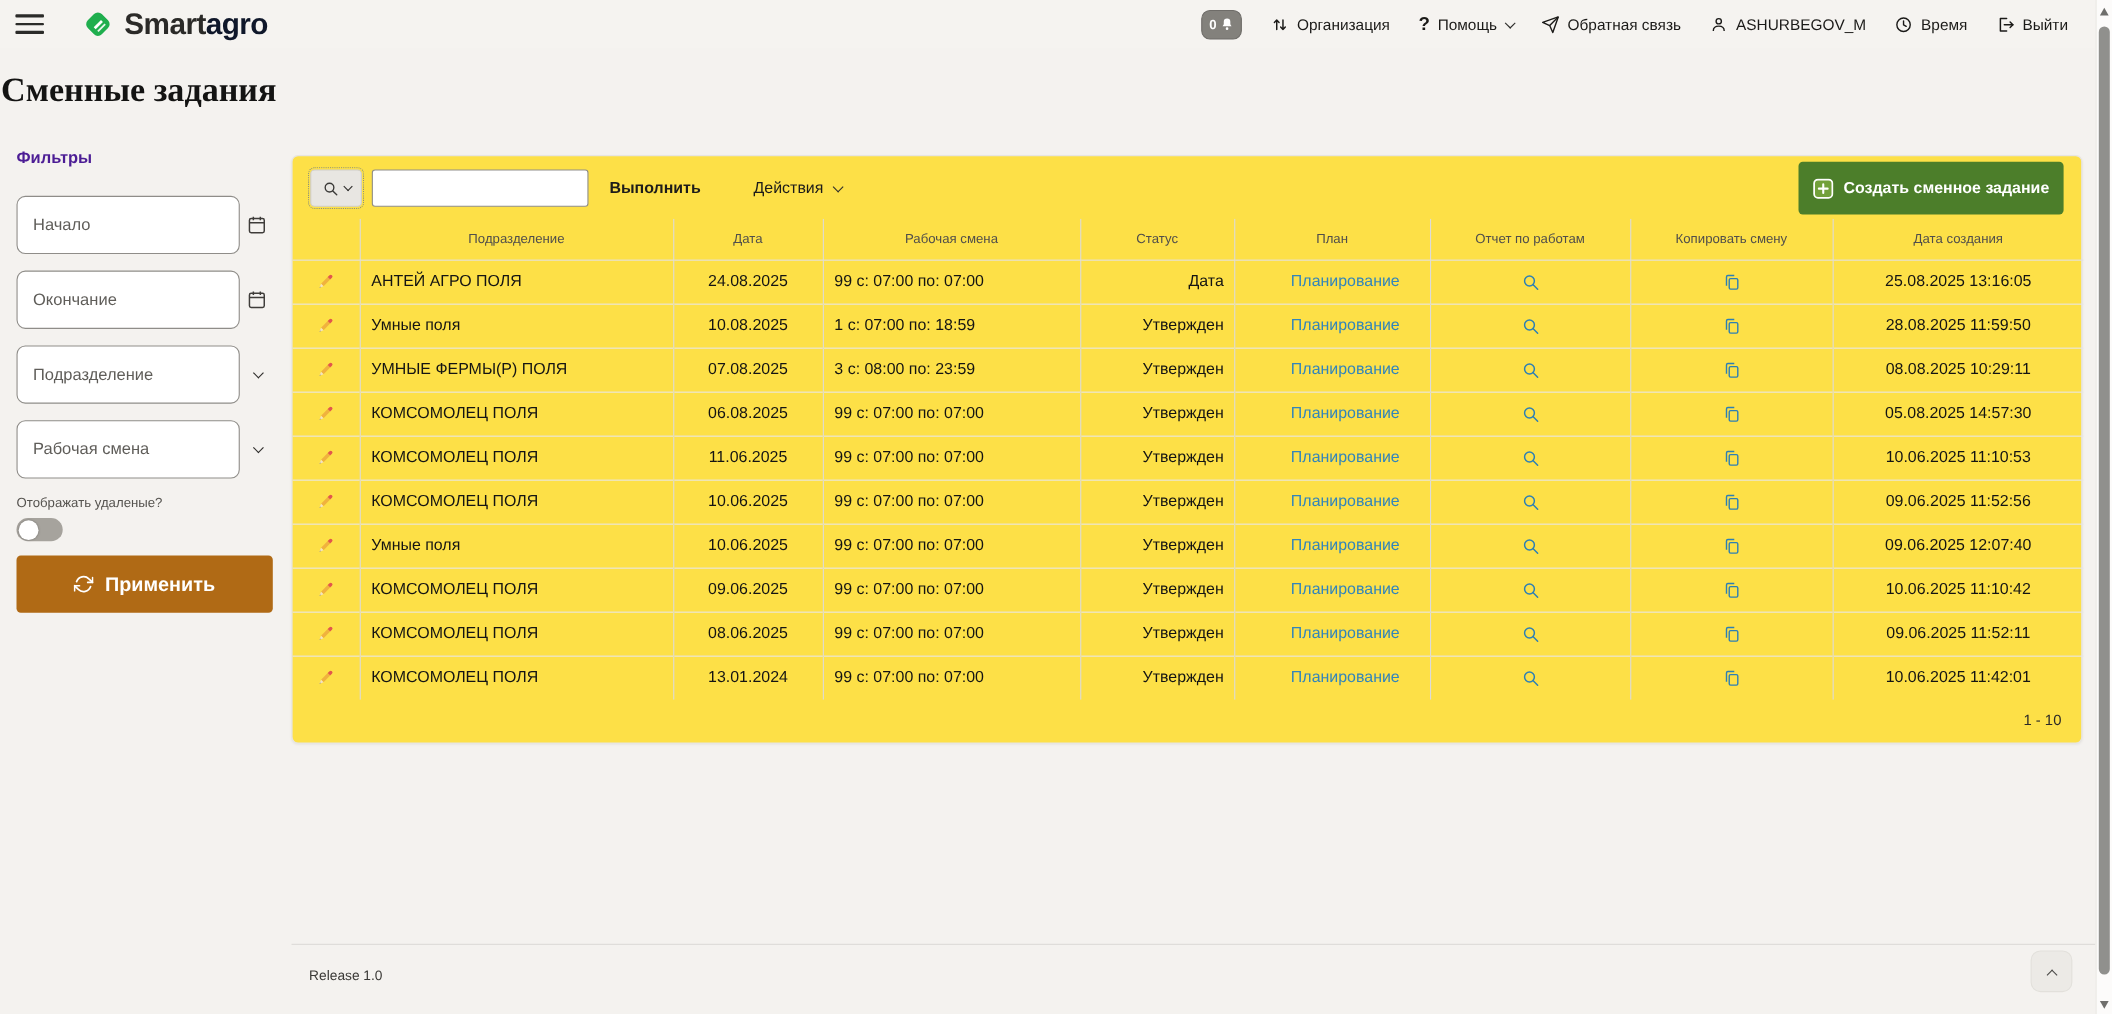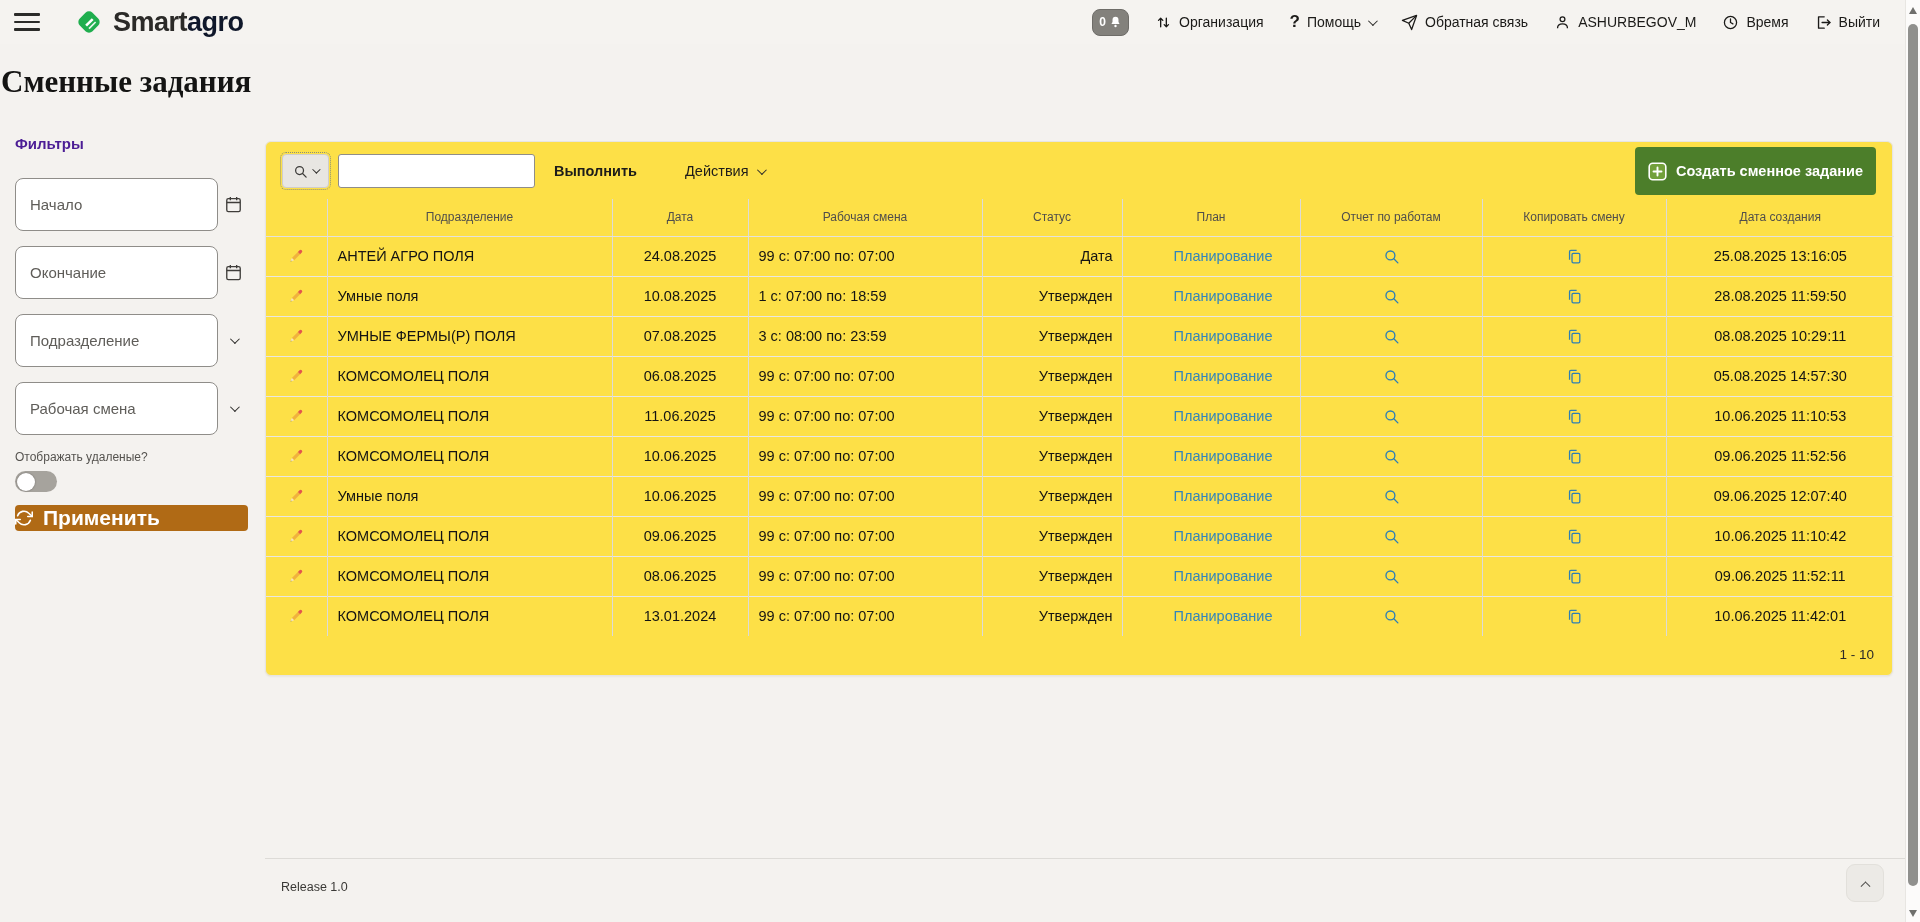--- a/index.html
+++ b/index.html
@@ -39,23 +39,23 @@
   .field-row input {
     width:203px; height:53px; border:1px solid #8f8d89; border-radius:8px;
     padding:0 14px; font-size:15px; font-family:"Liberation Sans",sans-serif; background:#fff; color:#1b1a18; outline:none;
   }
   .field-row input::placeholder { color:#5f5d59; opacity:1; }
   .field-btn { width:30px; height:30px; display:flex; align-items:center; justify-content:center; cursor:pointer; }
   .toggle-label { font-size:12px; color:#55534f; margin:11px 0 7px; }
   .toggle { width:42px; height:21px; border-radius:11px; background:#a6a39d; position:relative; cursor:pointer; }
   .toggle::after { content:""; position:absolute; left:1.5px; top:1.5px; width:18px; height:18px; border-radius:50%; background:#fff; box-shadow:0 0 2px rgba(0,0,0,.35); }
   .apply-btn {
-    margin-top:13px; width:233px; height:26px; background:#b06a15; border:none; border-radius:4px;
-    color:#fff; font-size:21px; font-weight:bold; font-family:"Liberation Sans",sans-serif;
-    display:flex; align-items:center; justify-content:flex-start; gap:10px; cursor:pointer;
+    margin-top:13px; width:233px; height:52px; background:#b06a15; border:none; border-radius:4px;
+    color:#fff; font-size:18px; font-weight:bold; font-family:"Liberation Sans",sans-serif;
+    display:flex; align-items:center; justify-content:center; gap:10px; cursor:pointer;
   }
 
   
   .card {
     position:absolute; left:265px; top:141px; width:1628px;
     background:#fde047; border:1px solid #e7e5e1; border-radius:6px;
     box-shadow:0 1px 2px rgba(0,0,0,.05);
   }
   .toolbar { display:flex; align-items:center; padding:12px 16px 0 16px; height:46px; }
   .search-btn {

